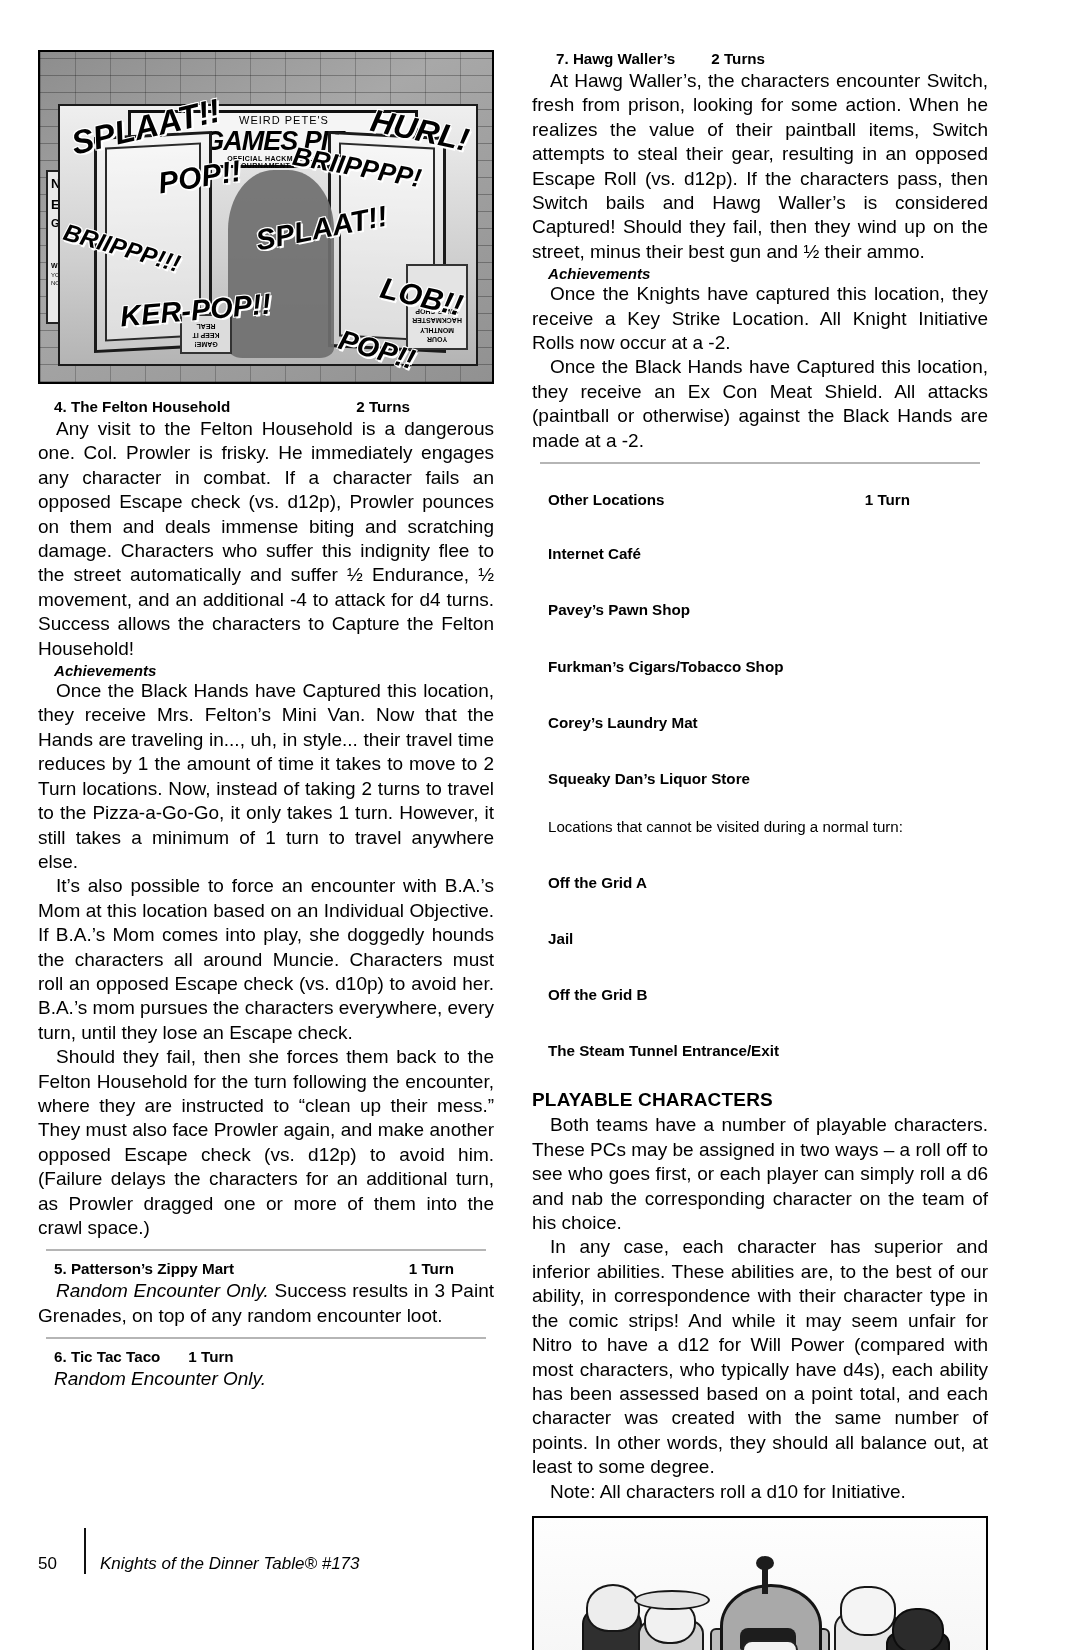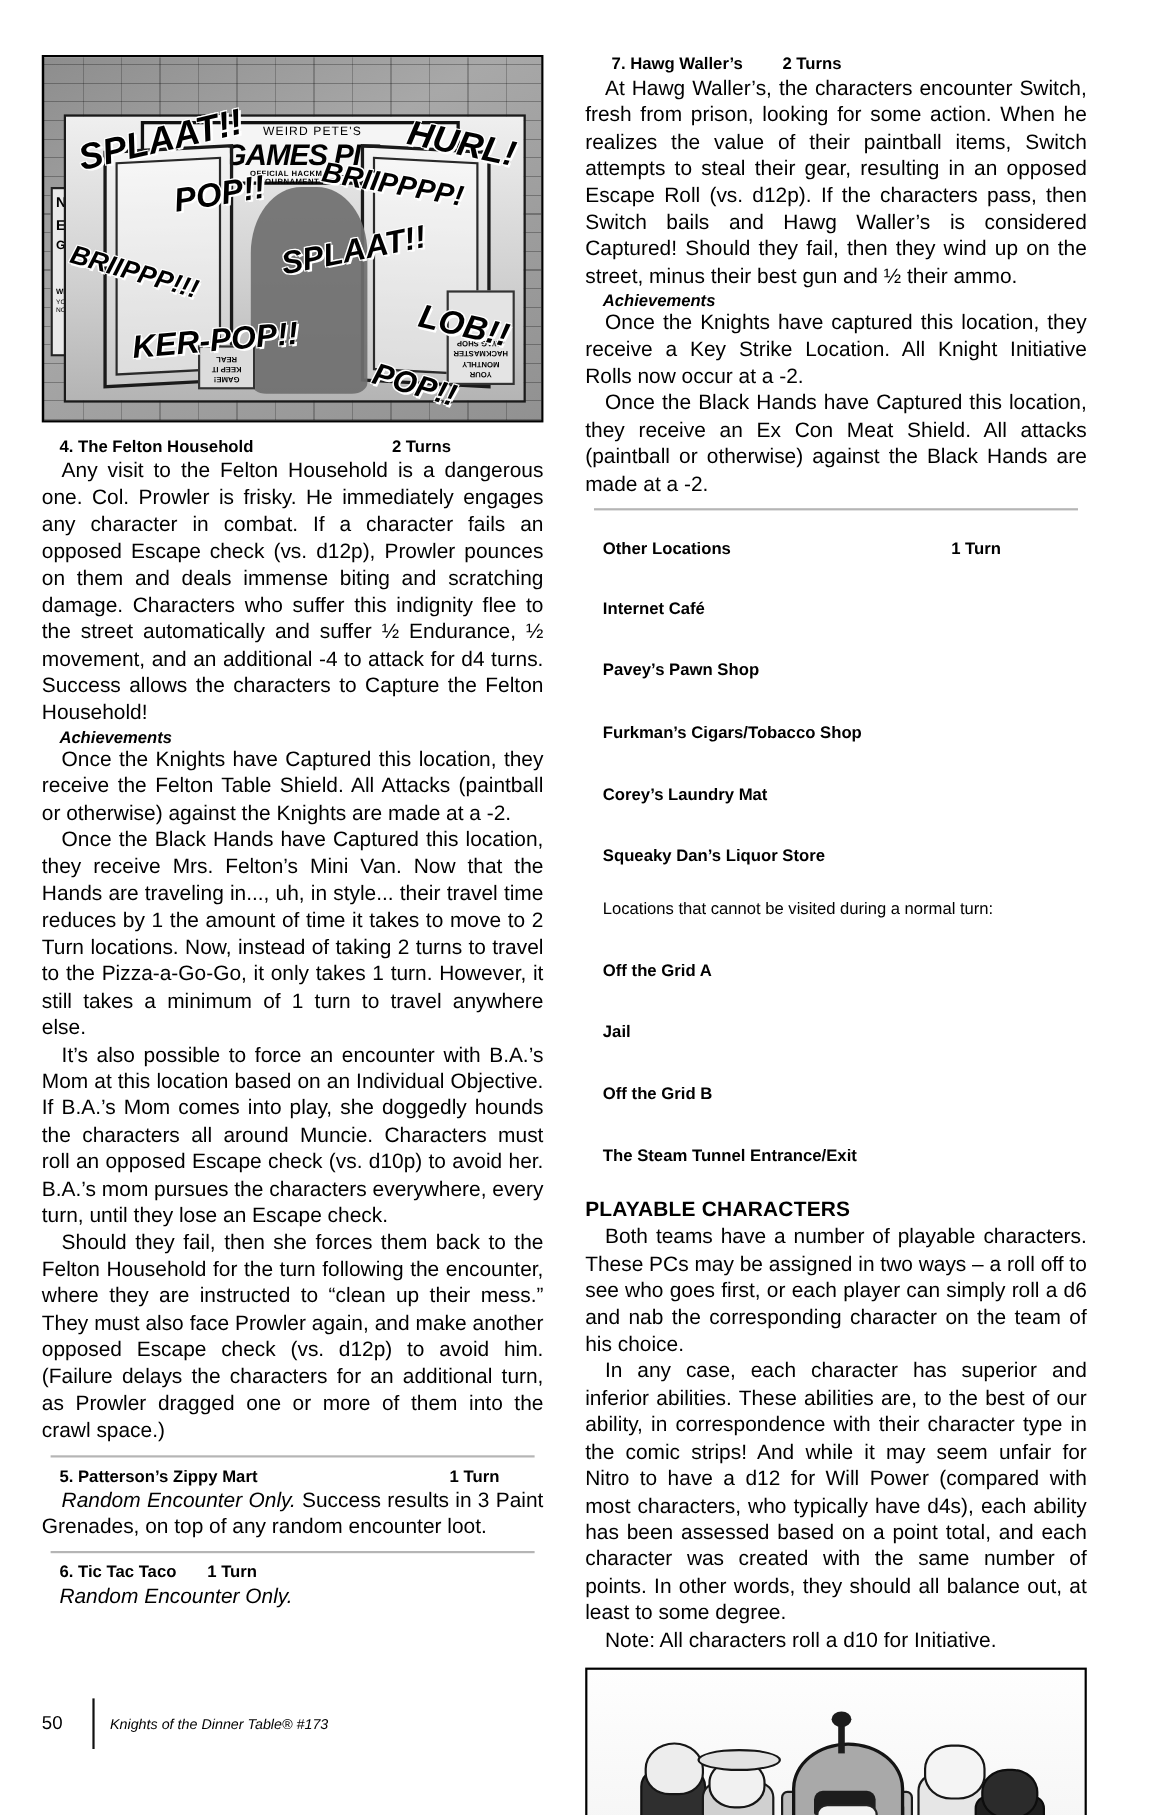--- a/index.html
+++ b/index.html
@@ -163,38 +163,38 @@
     font-weight: bold;
     font-size: 19px;
     letter-spacing: .2px;
     margin: 0 0 2px 0;
   }
 
   
   .footer {
     position: absolute;
     left: 38px;
-    bottom: 66px;
+    bottom: 76px;
     display: flex;
-    align-items: center;
+    align-items: flex-end;
     height: 34px;
   }
   .folio {
     font-size: 17px;
     width: 46px;
   }
   .folio-bar {
     width: 2px;
     height: 46px;
     background: #111;
     margin-right: 14px;
   }
   .pubname {
     font-style: italic;
-    font-size: 13px;
+    font-size: 17px;
     white-space: nowrap;
   }
 </style>
 </head>
 <body>
 
 <div class="page">
 
   <div class="col col-left">
 
@@ -234,21 +234,20 @@
       <div class="sfx" style="left:340px;top:228px;font-size:30px;transform:rotate(13deg);">LOB!!</div>
       <div class="sfx" style="left:298px;top:282px;font-size:28px;transform:rotate(16deg);">POP!!</div>
     </div>
 
     <div class="sec-head">
       <span class="title">4. The Felton Household</span>
       <span class="turns">2 Turns</span>
     </div>
     <p class="body">Any visit to the Felton Household is a dangerous one. Col. Prowler is frisky.  He immediately engages any character in combat.  If a character fails an opposed Escape check (vs. d12p), Prowler pounces on them and deals immense biting and scratching damage.  Characters who suffer this indignity flee to the street automatically and suffer ½ Endurance, ½ movement, and an additional -4 to attack for d4 turns.   Success allows the characters to Capture the Felton Household!</p>
     <div class="sub-head">Achievements</div>
-    <p class="body">Once the Knights have Captured this location, they receive the Felton Table Shield.  All Attacks (paintball or otherwise) against the Knights are made at a -2.</p>
     <p class="body">Once the Black Hands have Captured this location, they receive Mrs. Felton’s Mini Van.  Now that the Hands are traveling in..., uh, in style... their travel time reduces by 1 the amount of time it takes to move to 2 Turn locations. Now, instead of taking 2 turns to travel to the Pizza-a-Go-Go, it only takes 1 turn.  However, it still takes a minimum of 1 turn to travel anywhere else.</p>
     <p class="body">It’s also possible to force an encounter with B.A.’s Mom at this location based on an Individual Objective.  If B.A.’s Mom comes into play, she doggedly hounds the characters all around Muncie.  Characters must roll an opposed Escape check (vs. d10p) to avoid her.  B.A.’s mom pursues the characters everywhere, every turn, until they lose an Escape check.</p>
     <p class="body">Should they fail, then she forces them back to the Felton Household for the turn following the encounter, where they are instructed to “clean up their mess.” They must also face Prowler again, and make another opposed Escape check (vs. d12p) to avoid him.  (Failure delays the characters for an additional turn, as Prowler dragged one or more of them into the crawl space.)</p>
 
     <hr class="rule">
 
     <div class="sec-head wide">
       <span class="title">5. Patterson’s Zippy Mart</span>
       <span class="turns">1 Turn</span>
     </div>

